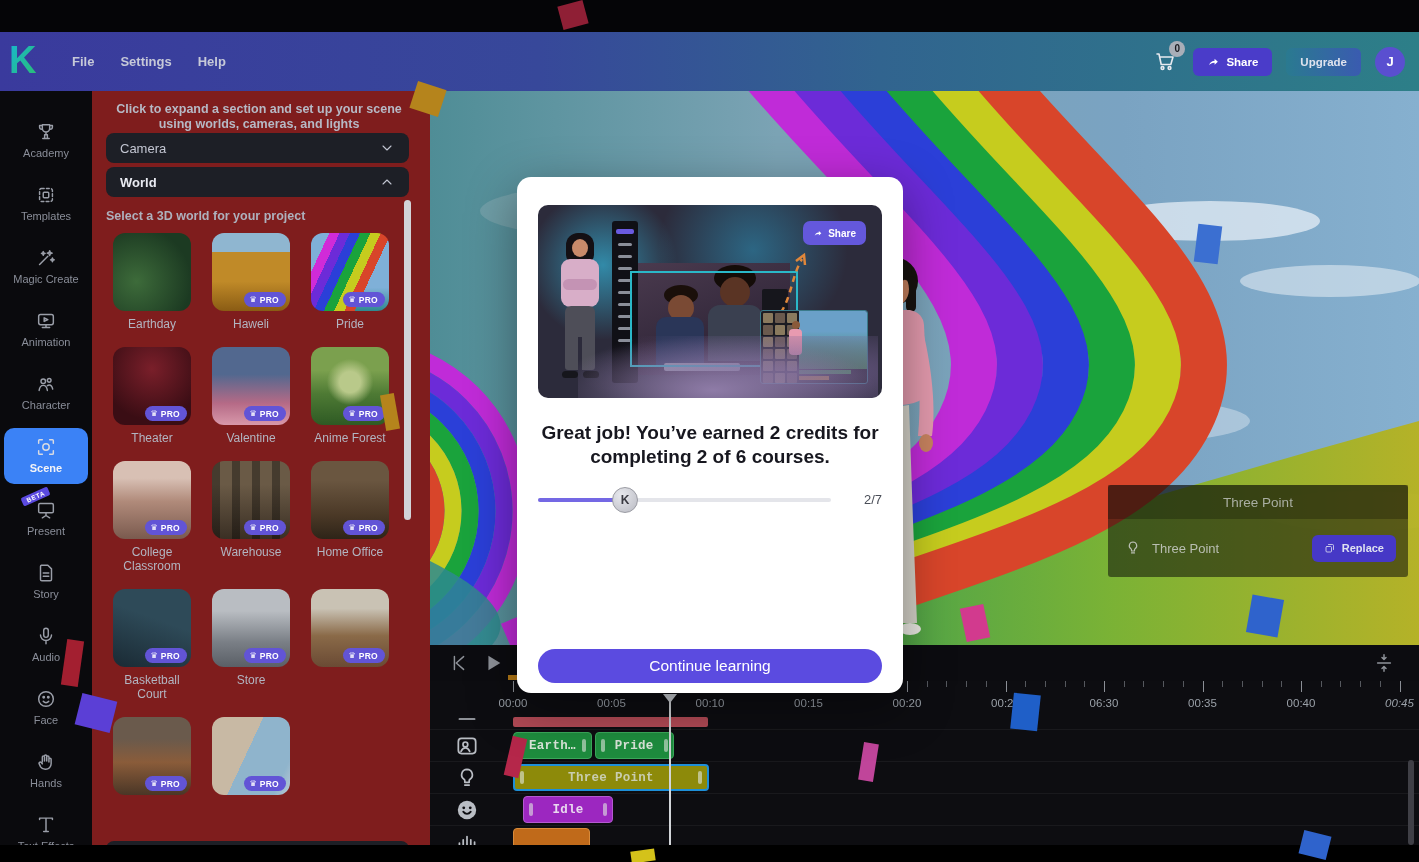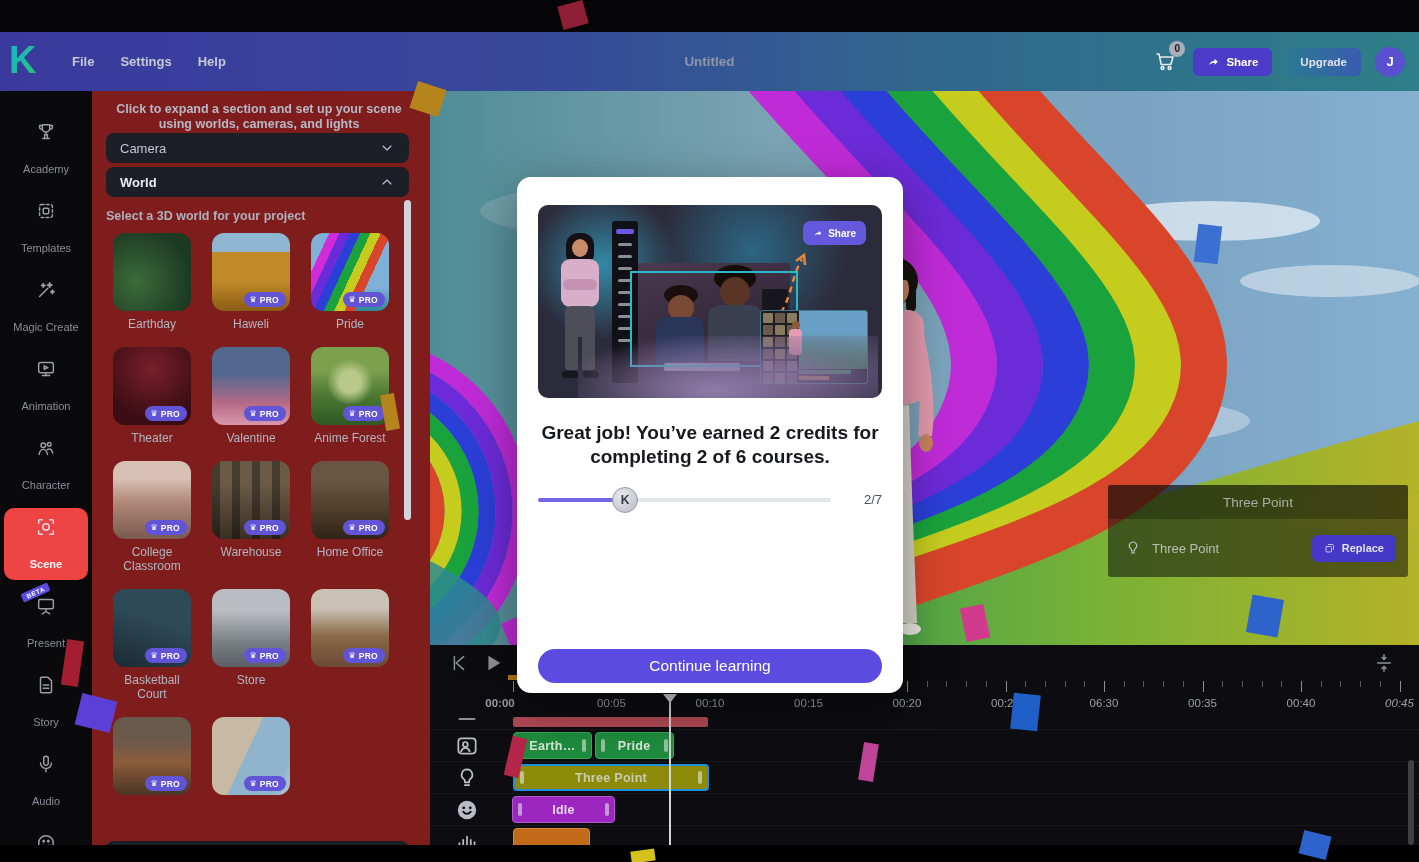--- a/index.html
+++ b/index.html
@@ -29,22 +29,22 @@
   #avatar { width:30px; height:30px; border-radius:50%; background:#5a4fd0; color:#fff; font-size:13px; font-weight:bold;
     display:flex; align-items:center; justify-content:center; }
 
   
   #sidebar { left:0; top:91px; width:92px; height:754px; background:#0a0a0d; padding-top:22px;
     display:flex; flex-direction:column; align-items:center; }
   .side-item { width:84px; padding:8px 0 9px; display:flex; flex-direction:column; align-items:center; gap:4px;
     border-radius:10px; margin-bottom:7px; cursor:pointer; }
   .side-item .s-icon { position:relative; width:22px; height:22px; color:#9a9ea8; }
   .side-item svg { width:22px; height:22px; }
-  .side-item .s-label { font-size:11px; color:#8a8e99; text-align:center; line-height:13px;margin-top:16px; }
-  .side-item.active { background:#ef4444; }
+  .side-item .s-label { font-size:11px; color:#8a8e99; text-align:center; line-height:13px; }
+  .side-item.active { background:#3b82f6; }
   .side-item.active .s-label { color:#f2f3f7; font-weight:bold; }
   .side-item.active .s-icon { color:#d8dae2; }
   .beta { position:absolute; left:-14px; top:-7px; background:#5b4ae0; color:#fff; font-size:6.5px; font-weight:bold;
     padding:1px 5px; border-radius:2px; transform:rotate(-24deg); letter-spacing:.5px; }
 
   
   #panel { left:92px; top:91px; width:338px; height:754px; background:#7f1d1d; overflow:hidden; }
   #panel-hint { position:absolute; left:14px; top:11px; width:306px; text-align:center;
     color:#b6b9c5; font-size:12.5px; font-weight:bold; line-height:15px; }
   .section-bar { position:absolute; left:14px; width:303px; height:30px; background:#1d1f26; border-radius:8px;
@@ -112,21 +112,21 @@
   
   #timeline { left:430px; top:681px; width:989px; height:164px; background:#0d0d11; overflow:hidden; }
   #ruler { position:absolute; left:0; top:0; width:989px; height:34px; }
   .tick-line { position:absolute; top:0; width:1px; background:#55585e; }
   .tick-line.major { height:11px; background:#8b8f96; }
   .tick-line.minor { height:6px; }
   .tick-label { position:absolute; top:16px; transform:translateX(-50%); color:#9aa0a8; font-size:11.5px; }
   #tracks { position:absolute; left:0; top:34px; width:989px; }
   .trow { position:relative; border-bottom:1px solid rgba(255,255,255,.05); }
   .trow-marker { height:15px; }
-  .trow-std { height:32px; }
+  .trow-std { height:32px;font-family:Liberation Mono, monospace; }
   .trow-audio { height:32px; }
   .trow-icon { position:absolute; left:24px; top:50%; transform:translateY(-50%); width:26px; height:26px; color:#b9bdc4; }
   .trow-icon svg { width:26px; height:26px; }
   .clip { position:absolute; top:2px; bottom:2px; border-radius:4px; display:flex; align-items:center;
     padding:0 5px; cursor:pointer; }
   .clip-label { flex:1; text-align:center; font-size:12.5px; font-weight:bold; letter-spacing:.3px;
     white-space:nowrap; overflow:hidden; }
   .grip { width:4px; height:13px; border-radius:2px; background:rgba(225,232,225,.6); }
   .clip-marker { top:2px; height:10px; bottom:auto; background:#b24a56; border-radius:2px; padding:0; }
   .clip-scene { background:#1e8c3e; border:1px solid #3aa85a; }
@@ -235,21 +235,20 @@
         </linearGradient>
           </defs>
         <text x="1" y="33" font-size="38" font-weight="bold" font-family="Liberation Sans,sans-serif" fill="url(#klg)">K</text>
       </svg>
     </div>
     <div id="menus">
         <div class="menu-item">File</div>
         <div class="menu-item">Settings</div>
         <div class="menu-item">Help</div>
       </div>
-    <div id="nav-title">Untitled</div>
     <div id="nav-right">
       <div id="cart">
         <svg class="line" viewBox="0 0 24 24">
           <path d="M4 5h2l2.2 10.5h9.6L20 8H7"></path>
             <circle cx="9.5" cy="19" r="1.4"></circle>
             <circle cx="16.5" cy="19" r="1.4"></circle>
         </svg>
         <div id="cart-badge">0</div>
       </div>
       <div class="nav-btn" id="share-btn">
@@ -602,21 +601,21 @@
       <svg class="line" viewBox="0 0 24 24">
         <path d="M12 3v5M9.8 6l2.2 2.2L14.2 6M5 12h14M12 21v-5M9.8 18l2.2-2.2L14.2 18"></path>
       </svg>
     </div>
     <div id="hscroll-handle"></div>
   </div>
 
   <div class="abs" id="timeline">
     <div id="ruler">
         <div class="tick-line major" style="left: 83px;"></div>
-        <div class="tick-label" style="left: 70px; font-weight: bold;">00:00</div>
+        <div class="tick-label" style="left: 83px;">00:00</div>
         <div class="tick-line minor" style="left: 102.7px;"></div>
         <div class="tick-line minor" style="left: 122.4px;"></div>
         <div class="tick-line minor" style="left: 142.1px;"></div>
         <div class="tick-line minor" style="left: 161.8px;"></div>
         <div class="tick-line major" style="left: 181.5px;"></div>
         <div class="tick-label" style="left: 181.5px;">00:05</div>
         <div class="tick-line minor" style="left: 201.2px;"></div>
         <div class="tick-line minor" style="left: 220.9px;"></div>
         <div class="tick-line minor" style="left: 240.6px;"></div>
         <div class="tick-line minor" style="left: 260.3px;"></div>
@@ -711,21 +710,21 @@
           </div>
   </div>
         <div class="trow trow-std">
     <div class="trow-icon"><svg viewBox="0 0 24 24">
               <circle cx="12" cy="12" r="8.5" fill="#b9bdc4"></circle>
               <circle cx="9" cy="10" r="1.3" fill="#0d0d11"></circle>
               <circle cx="15" cy="10" r="1.3" fill="#0d0d11"></circle>
               <path d="M8.5 13.5c1 1.4 2.2 2 3.5 2s2.5-.6 3.5-2" stroke="#0d0d11" stroke-width="1.6" fill="none" stroke-linecap="round"></path>
             </svg></div>
     <div class="trow-clips">
-            <div class="clip clip-face" style="left: 82px; width: 103px;">
+            <div class="clip clip-face" style="left: 93px; width: 90px;">
     <span class="grip l"></span>
     <span class="clip-label">Idle</span>
     <span class="grip r"></span>
   </div>
           </div>
   </div>
         <div class="trow trow-audio">
     <div class="trow-icon"><svg class="line" viewBox="0 0 24 24">
               <path d="M5 13v4M8.5 10v7M12 7v10M15.5 10v7M19 12v5"></path>
             </svg></div>

